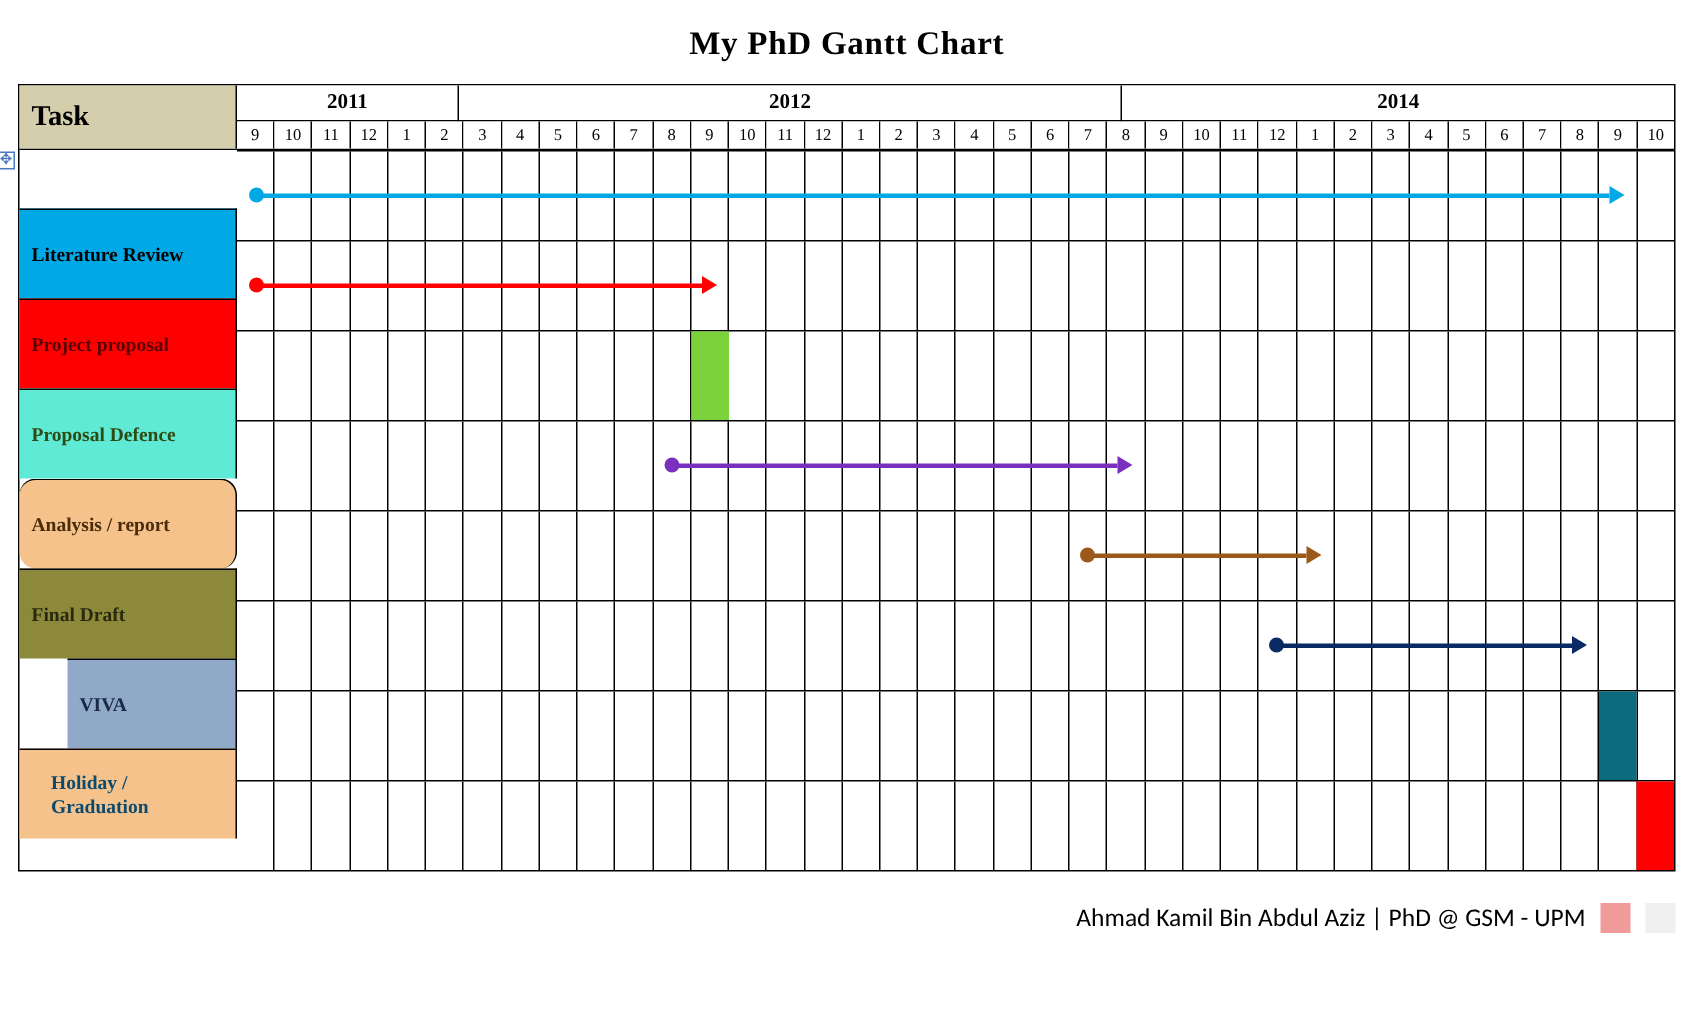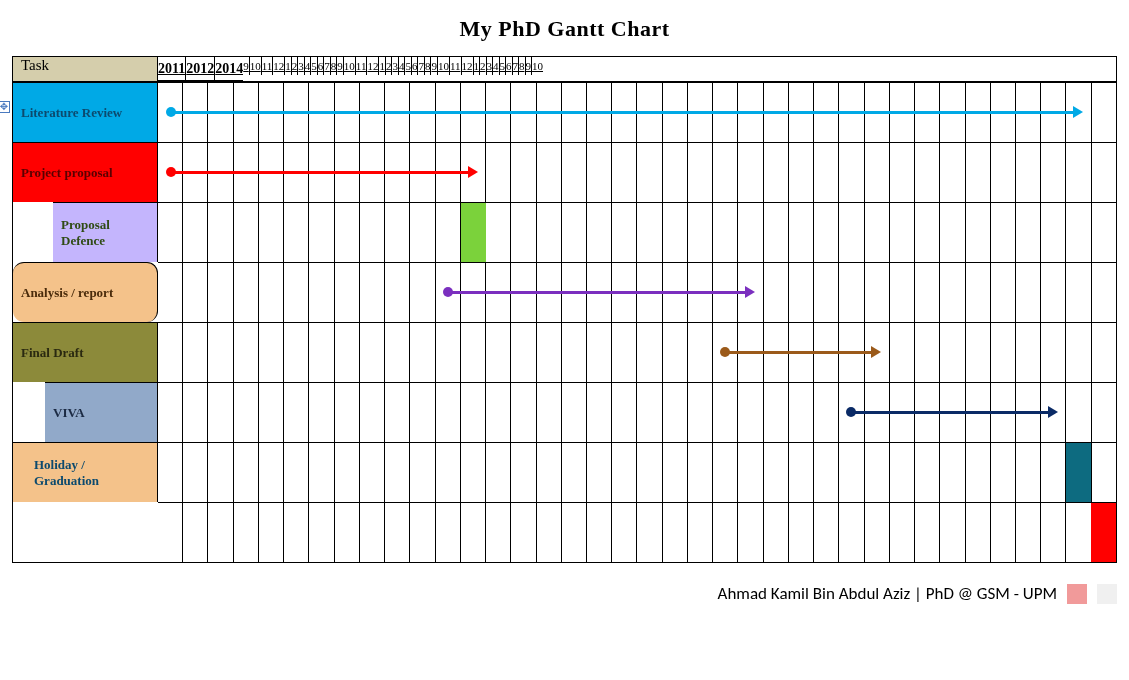--- a/index.html
+++ b/index.html
@@ -1,21 +1,21 @@
 <!DOCTYPE html>
 <html><head>
 <meta charset="utf-8">
 <style>
   * { box-sizing: border-box; }
   body { margin: 0; padding: 10px; font-family: Georgia, 'Times New Roman', serif; background: #fff; color:#000; }
   .title { text-align:center; font-weight:bold; font-family: 'Book Antiqua', Palatino, serif; font-size:22px; margin:6px 0 14px; letter-spacing:0.5px; }
   .chart-wrap { width:1105px; margin:0 auto; border:1px solid #000; position:relative; }
   .header-row { display:flex; border-bottom:1px solid #000; }
-  .task-head { width:145px; flex:0 0 145px; border-right:1px solid #000; background:#d5ceac; display:flex; align-items:flex-start; padding:0 8px; font-weight:normal; font-size:15px; }
-  .years { flex:1; display:flex; flex-direction:row;text-decoration:underline; }
+  .task-head { width:145px; flex:0 0 145px; border-right:1px solid #000; background:#d5ceac; display:flex; align-items:flex-start; padding:10px 8px; font-weight:bold; font-size:19px; }
+  .years { flex:1; display:flex; flex-direction:column; }
   .year-row, .month-row { display:flex; }
   .year-cell { border-right:1px solid #000; border-bottom:1px solid #000; display:flex; align-items:center; justify-content:center; font-weight:bold; font-size:14px; height:24px; background:#fff;}
   .year-cell:last-child{ border-right:none;}
   .month-cell { flex:1; border-right:1px solid #000; text-align:center; font-size:11px; line-height:18px; height:18px; background:#fff;}
   .month-cell:last-child{ border-right:none;}
   .body { display:flex; }
   .task-labels { width:145px; flex:0 0 145px; }
   .task-label { height:60px; border-right:1px solid #000; border-top:1px solid #000; display:flex; align-items:center; padding:0 8px; font-weight:bold; font-size:13px; line-height:1.2; color:#000; }
   .grid { position:relative; flex:1; }
   .grid-row { display:flex; height:60px; border-top:1px solid #000; }
@@ -83,23 +83,23 @@
             <div class="month-cell">6</div>
             <div class="month-cell">7</div>
             <div class="month-cell">8</div>
             <div class="month-cell">9</div>
             <div class="month-cell">10</div>
           </div>
         </div>
     </div>
     <div class="body">
       <div class="task-labels" id="task-labels">
-          <div class="task-label" style="background: rgb(0, 169, 230); color: #0c4a6e;">Literature Review</div>
+          <div class="task-label" style="background: rgb(0, 169, 230); color: #000000; margin-top: 39px;">Literature Review</div>
           <div class="task-label" style="background: rgb(255, 0, 0); color: rgb(90, 0, 0);">Project proposal</div>
-          <div class="task-label" style="background: #c4b5fd; color: rgb(47, 75, 20); margin-left: 40px;">Proposal Defence</div>
+          <div class="task-label" style="background: #5eead4; color: rgb(47, 75, 20);">Proposal Defence</div>
           <div class="task-label" style="background: rgb(244, 194, 138); color: rgb(74, 43, 11); border-radius: 11px;">Analysis / report</div>
           <div class="task-label" style="background: rgb(140, 138, 58); color: rgb(42, 41, 16);">Final Draft</div>
           <div class="task-label" style="background: rgb(145, 169, 201); color: rgb(27, 42, 67); margin-left: 32px;">VIVA</div>
           <div class="task-label" style="background: rgb(244, 194, 138); color: #0c4a6e; padding-left: 21px;">Holiday / Graduation</div>
         </div>
       <div class="grid" id="grid">
         <div id="grid-rows">
             <div class="grid-row">
               <div class="grid-cell"></div>
               <div class="grid-cell"></div>

